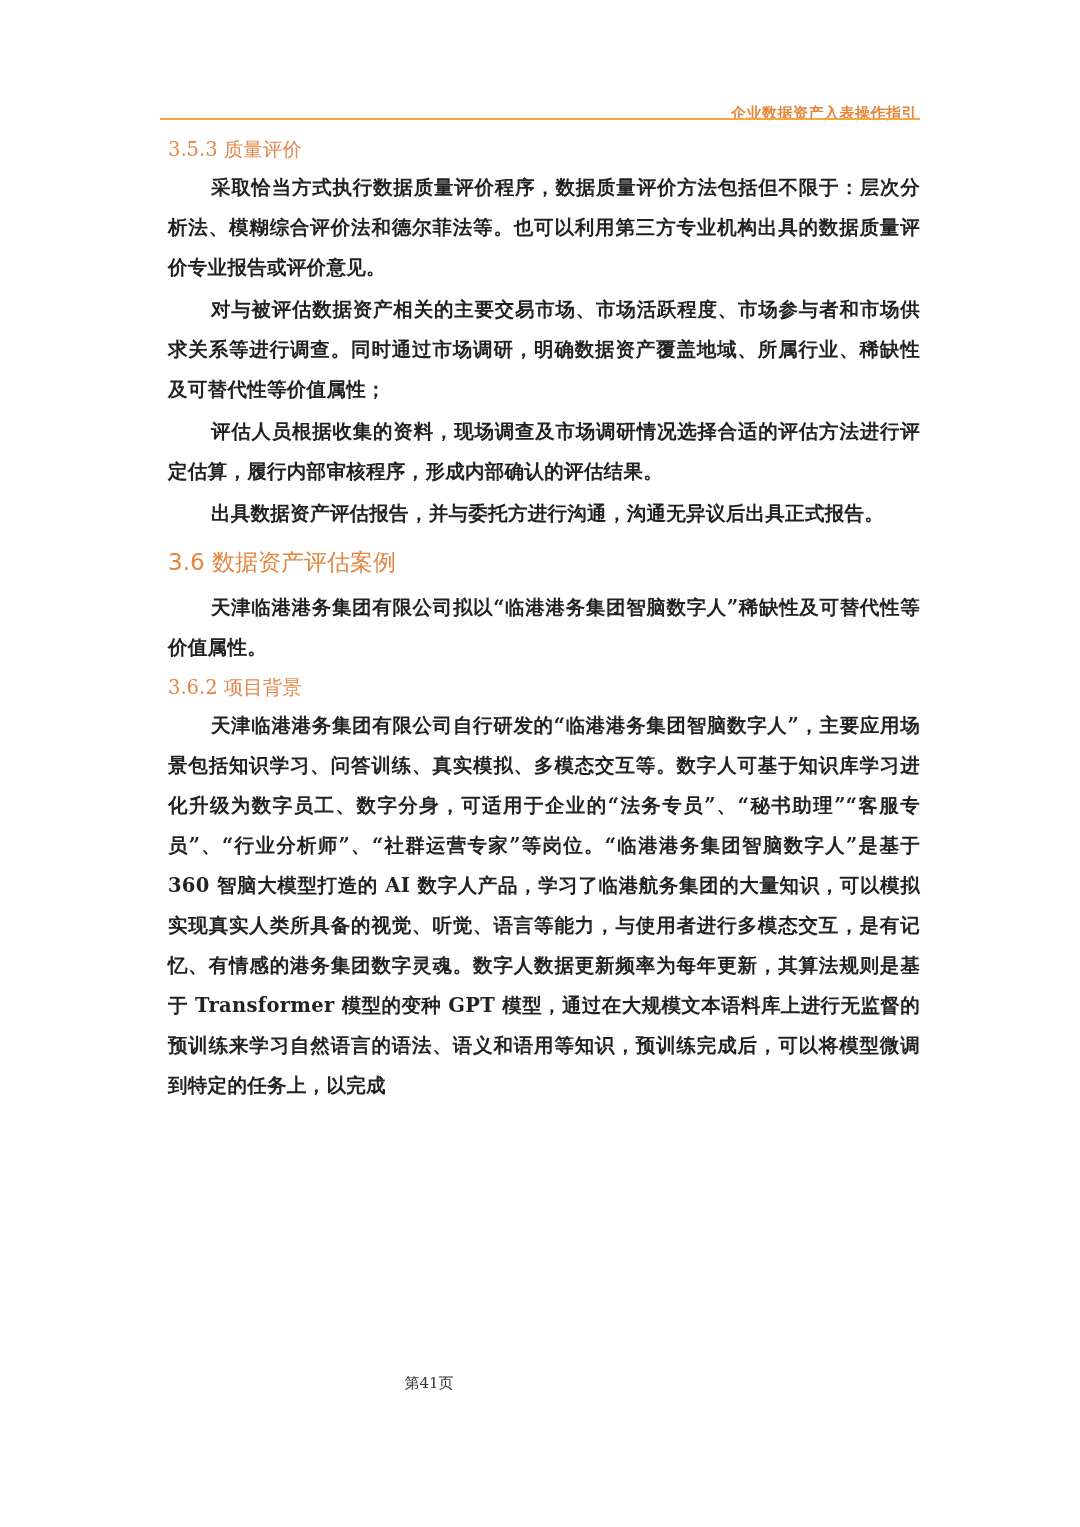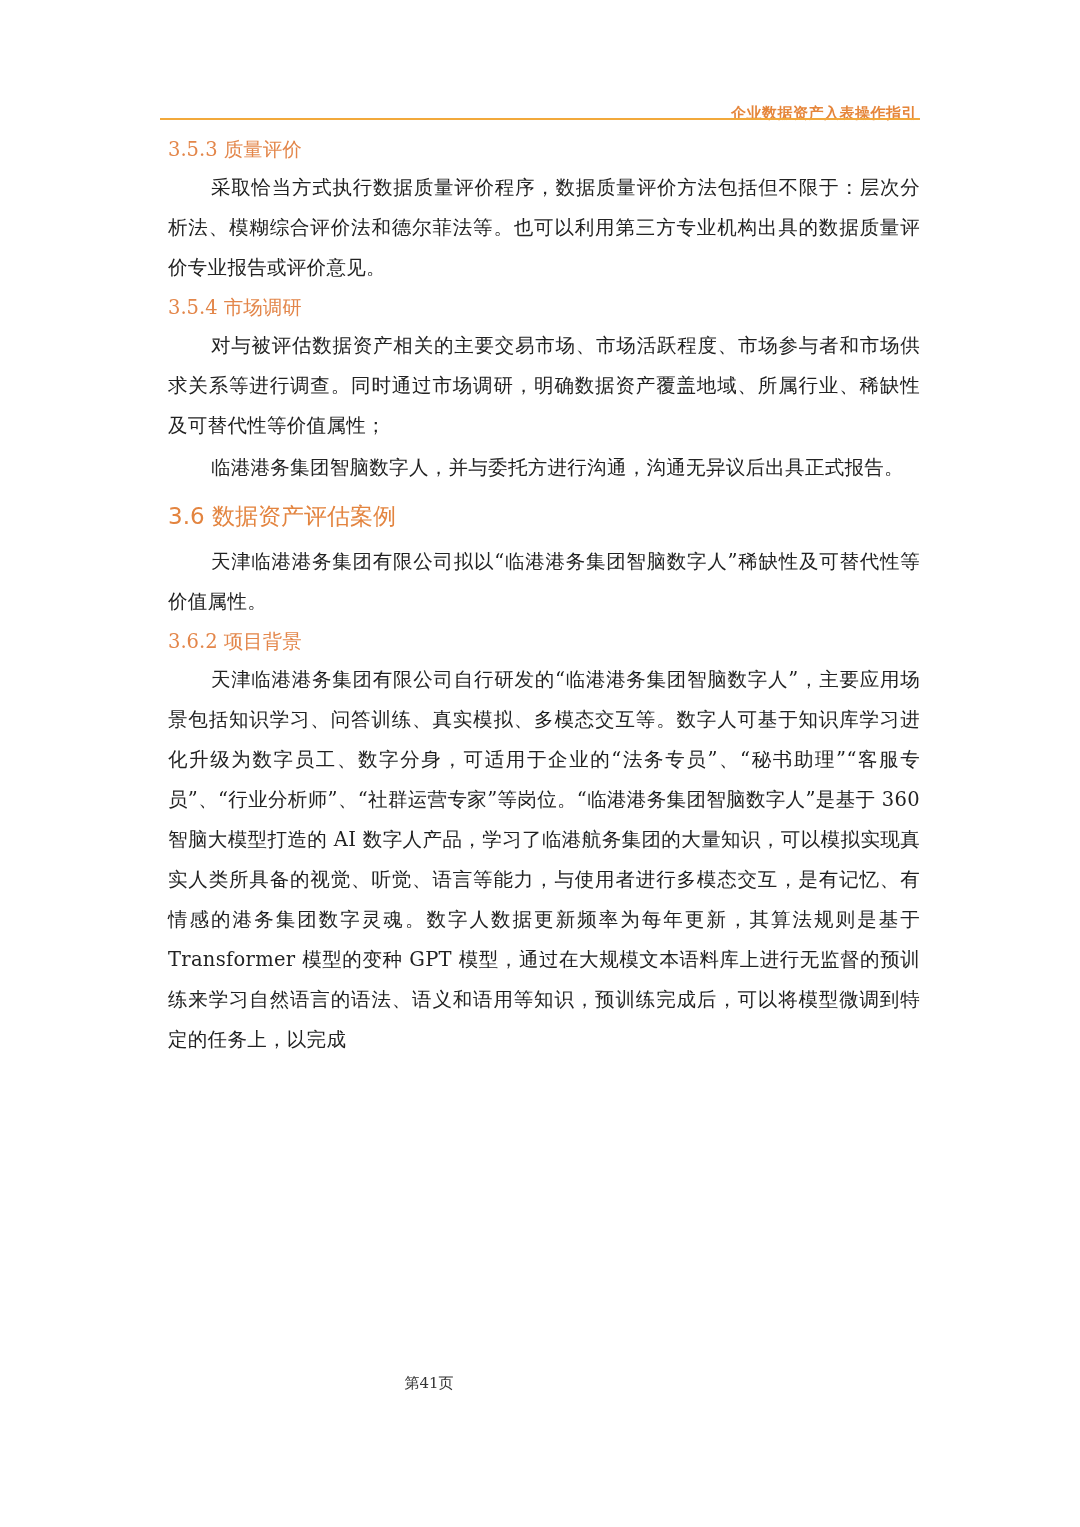--- a/index.html
+++ b/index.html
@@ -4,38 +4,38 @@
 <style>
   html, body { margin: 0; padding: 0; background: #ffffff; }
   body { width: 1080px; height: 1527px; position: relative; overflow: hidden;
          font-family: "DejaVu Serif", "Liberation Serif", serif; color: #222; }
   .header-title { position: absolute; right: 163px; top: 104px; font-size: 15px;
          font-weight: bold; color: #e5853a; font-family: "DejaVu Sans", sans-serif; letter-spacing: 0.5px; }
   .header-rule { position: absolute; left: 160px; top: 118px; width: 760px; height: 2px; background: #f2a93b; }
   .content { position: absolute; left: 168px; top: 132px; width: 752px; }
   .h3 { color: #e3864a; font-size: 19.5px; line-height: 36px; height: 36px; margin: 0; font-weight: normal; }
   .h2 { color: #e3843f; font-size: 23px; line-height: 52px; height: 52px; margin: 0; font-weight: normal; font-family: "DejaVu Sans", sans-serif; }
-  .p { font-size: 19.5px; line-height: 40px; margin: 0 0 2px 0; text-indent: 2.2em; text-align: justify; letter-spacing: 0.3px; }
+  .p { font-size: 19.5px; line-height: 40px; margin: 0 0 2px 0; text-indent: 2.2em; text-align: justify; letter-spacing: 0.3px; font-weight: bold; }
   .page-num { position: absolute; left: 0; width: 858px; text-align: center; top: 1374px; font-size: 15px; color: #333; }
 </style>
 </head>
 <body>
 
 <div class="header-title">企业数据资产入表操作指引</div>
 <div class="header-rule"></div>
 
 <div class="content">
   <h3 class="h3">3.5.3 质量评价</h3>
   <p class="p">采取恰当方式执行数据质量评价程序，数据质量评价方法包括但不限于：层次分析法、模糊综合评价法和德尔菲法等。也可以利用第三方专业机构出具的数据质量评价专业报告或评价意见。</p>
 
-  <h3 class="h3">3.5.4 市场调研</h3>
   <p class="p">对与被评估数据资产相关的主要交易市场、市场活跃程度、市场参与者和市场供求关系等进行调查。同时通过市场调研，明确数据资产覆盖地域、所属行业、稀缺性及可替代性等价值属性；</p>
 
+  <p class="p">评估人员根据收集的资料，现场调查及市场调研情况选择合适的评估方法进行评定估算，履行内部审核程序，形成内部确认的评估结果。</p>
 
-  <p class="p">临港港务集团智脑数字人，并与委托方进行沟通，沟通无异议后出具正式报告。</p>
+  <p class="p">出具数据资产评估报告，并与委托方进行沟通，沟通无异议后出具正式报告。</p>
 
   <h2 class="h2">3.6 数据资产评估案例</h2>
 
   <p class="p">天津临港港务集团有限公司拟以“临港港务集团智脑数字人”稀缺性及可替代性等价值属性。</p>
 
   <h3 class="h3">3.6.2 项目背景</h3>
   <p class="p">天津临港港务集团有限公司自行研发的“临港港务集团智脑数字人”，主要应用场景包括知识学习、问答训练、真实模拟、多模态交互等。数字人可基于知识库学习进化升级为数字员工、数字分身，可适用于企业的“法务专员”、“秘书助理”“客服专员”、“行业分析师”、“社群运营专家”等岗位。“临港港务集团智脑数字人”是基于 360 智脑大模型打造的 AI 数字人产品，学习了临港航务集团的大量知识，可以模拟实现真实人类所具备的视觉、听觉、语言等能力，与使用者进行多模态交互，是有记忆、有情感的港务集团数字灵魂。数字人数据更新频率为每年更新，其算法规则是基于 Transformer 模型的变种 GPT 模型，通过在大规模文本语料库上进行无监督的预训练来学习自然语言的语法、语义和语用等知识，预训练完成后，可以将模型微调到特定的任务上，以完成</p>
 </div>
 
 <div class="page-num">第41页</div>

